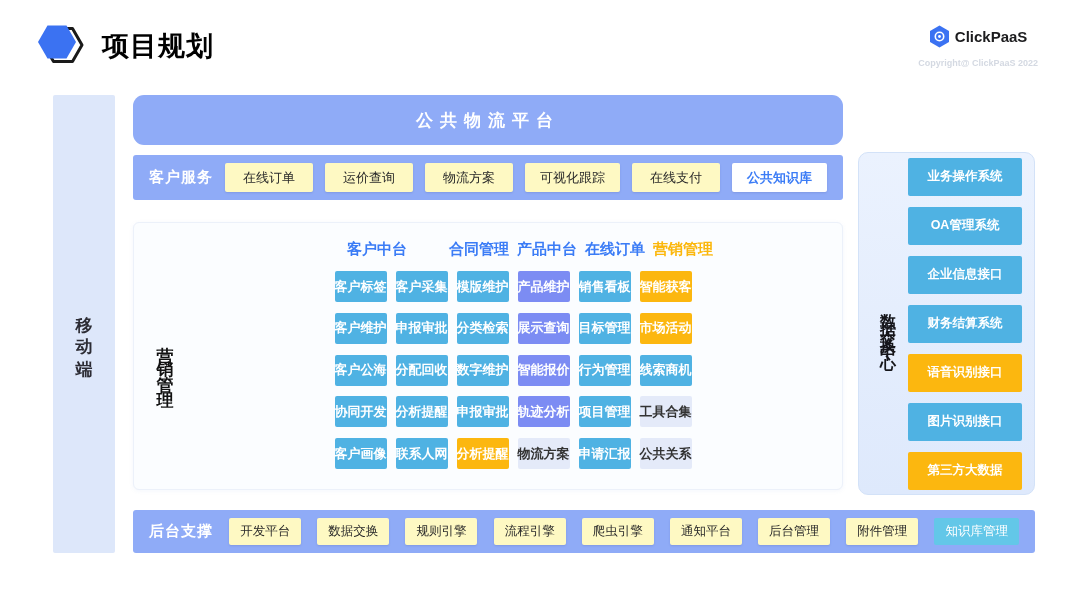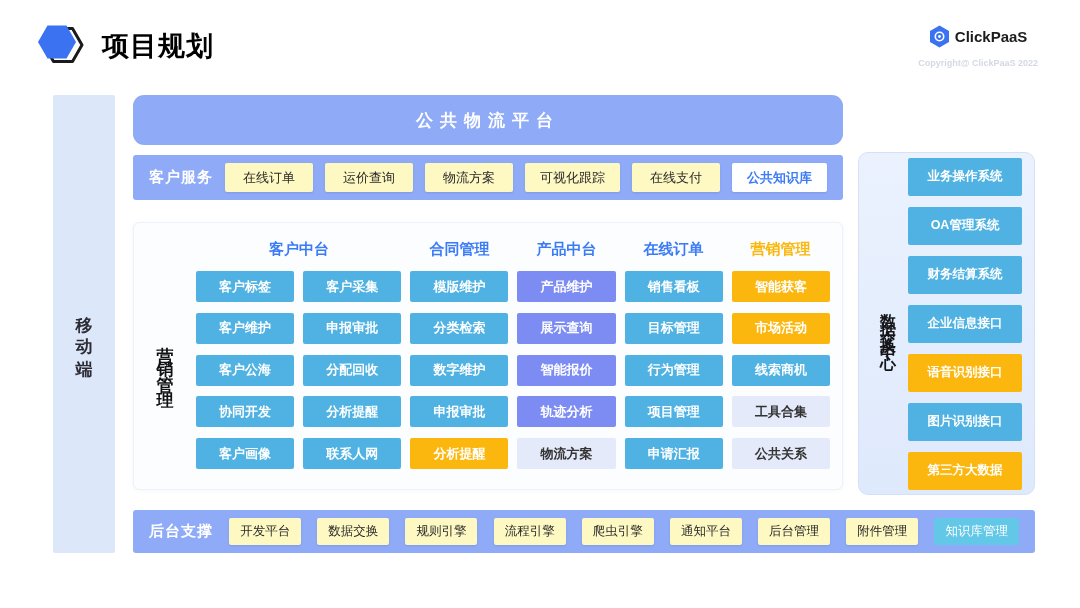--- a/index.html
+++ b/index.html
@@ -42,21 +42,21 @@
   .bar-label{color:#fff;font-size:15px;font-weight:700;white-space:nowrap;letter-spacing:1px;}
   .chip{display:flex;align-items:center;justify-content:center;border-radius:2px;
     font-size:13px;white-space:nowrap;}
   .cs-row .chip{height:29px;padding:0 15px;min-width:88px;}
   
   .grid-panel{margin-top:22px;height:268px;background:var(--panel-bg);
     border:1px solid #ECF1FA;border-radius:6px;display:flex;
     box-shadow:0 1px 4px rgba(120,150,220,.08);}
   .side-label-box{width:62px;display:flex;align-items:center;justify-content:center;}
   .side-label-box .v-text{font-size:17px;letter-spacing:15px;color:#111;padding-top:14px;}
-  .grid-right{flex:1;padding:14px 12px 16px 0;display:flex;flex-direction:column;}
+  .grid-right{flex:1;padding:14px 12px 16px 0;display:flex;flex-direction:column;align-items:center;}
   .grid-headers{display:grid;grid-template-columns:repeat(6,1fr);gap:0 8px;margin-bottom:10px;}
   .grid-header{display:flex;align-items:center;justify-content:center;
     font-size:15px;font-weight:700;color:var(--header-blue);height:24px;}
   .grid-header.v-orange{color:var(--header-orange);background:none;}
   .grid-cells{display:grid;grid-template-columns:repeat(6,1fr);gap:7px 9px;flex:1;}
   .grid-cells .chip{height:31px;font-weight:700;}
   
   .v-white{background:#fef9c3;color:#2a2a2a;box-shadow:0 1px 2px rgba(60,80,140,.18);}
   .v-white-blue{background:#fff;color:var(--header-blue);font-weight:700;
     box-shadow:0 1px 2px rgba(60,80,140,.18);}
@@ -176,22 +176,22 @@
         </div>
 
       </div>
 
       <div class="right-panel">
         <div class="v-text">数据交换中心</div>
         <div class="dx-items">
 
         <div class="chip v-blue">业务操作系统</div>
             <div class="chip v-blue">OA管理系统</div>
+            <div class="chip v-blue">企业信息接口</div>
             <div class="chip v-blue">财务结算系统</div>
-            <div class="chip v-blue">企业信息接口</div>
             <div class="chip v-orange">语音识别接口</div>
             <div class="chip v-blue">图片识别接口</div>
             <div class="chip v-orange">第三方大数据</div>
           </div>
       </div>
     </div>
 
     <div class="bar-row bs-row">
       <span class="bar-label">后台支撑</span>
       <div class="cs-items">

